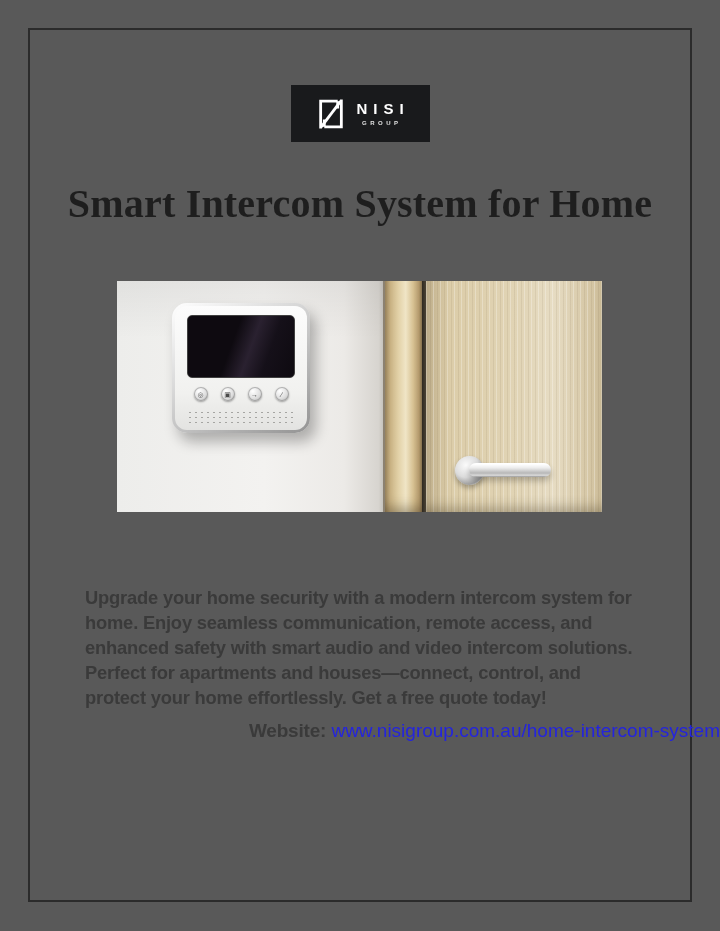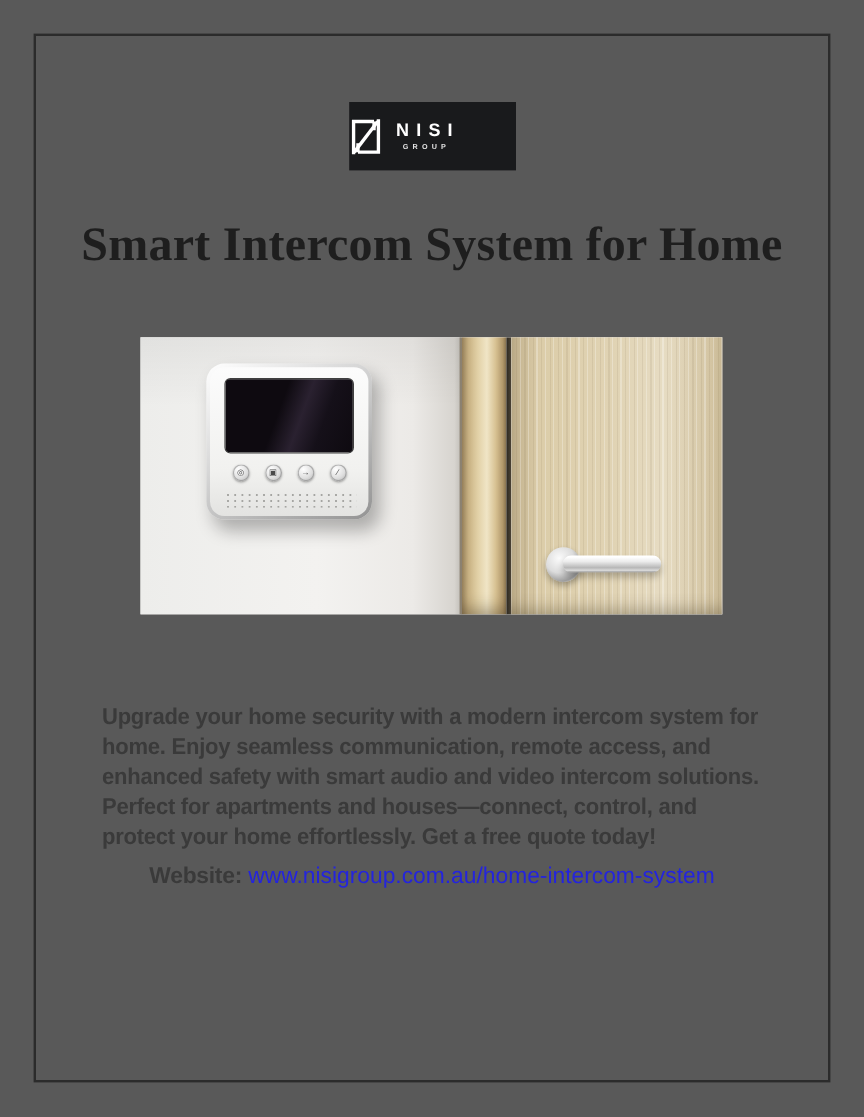--- a/index.html
+++ b/index.html
@@ -9,21 +9,21 @@
     font-family:"Liberation Sans", sans-serif;
   }
   
   .frame{
     position:absolute;left:28px;top:28px;width:664px;height:874px;
     border:2px solid #2b2b2b;box-sizing:border-box;
   }
   
   .logo{
     position:absolute;left:291px;top:85px;width:139px;height:57px;
-    background:#191a1c;display:flex;align-items:center;justify-content:flex-start;gap:11px;
+    background:#191a1c;display:flex;align-items:center;justify-content:center;gap:11px;
   }
   .logo svg{width:28px;height:36px;display:block;}
   .logo-text{display:flex;flex-direction:column;align-items:center;}
   .logo-brand{color:#ffffff;font-weight:700;font-size:15px;letter-spacing:6px;margin-right:-6px;line-height:1;}
   .logo-sub{color:#e2e2e2;font-weight:700;font-size:6px;letter-spacing:3.5px;margin-right:-3.5px;margin-top:4px;line-height:1;}
   
   .title{
     position:absolute;left:0;top:180px;width:100%;text-align:center;
     font-family:"Liberation Serif", serif;font-weight:700;font-size:40px;color:#1e1e1e;
     letter-spacing:0.2px;
@@ -97,21 +97,21 @@
     box-shadow:0 4px 6px rgba(0,0,0,0.24);
   }
   
   .para{
     position:absolute;left:85px;top:585px;
     color:#3a3a3a;font-size:19px;font-weight:700;line-height:25px;letter-spacing:-0.2px;
     transform:scaleX(0.965);transform-origin:left top;
   }
   .para .line{white-space:nowrap;}
   
-  .website{position:absolute;left:0;top:719px;width:100%;text-align:center;font-size:19px;line-height:24px;}
+  .website{position:absolute;left:0;top:719px;width:100%;text-align:right;font-size:19px;line-height:24px;}
   .website .label{color:#3a3a3a;font-weight:700;letter-spacing:-0.2px;}
   .website .url{color:#2424dd;font-weight:400;text-decoration:none;}
 </style>
 </head>
 <body>
 
 <div class="frame"></div>
 
 <div class="logo">
   <svg viewBox="0 0 46 48" fill="none" stroke="#ffffff" stroke-width="4.6">

